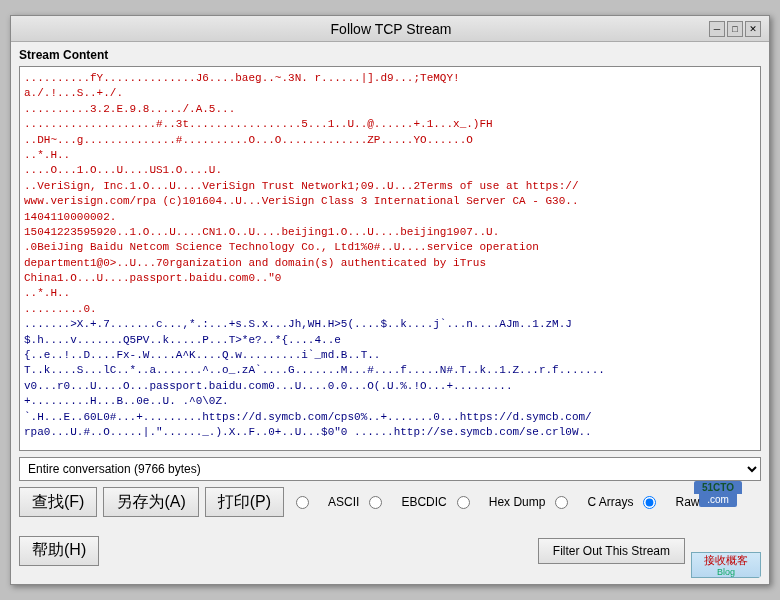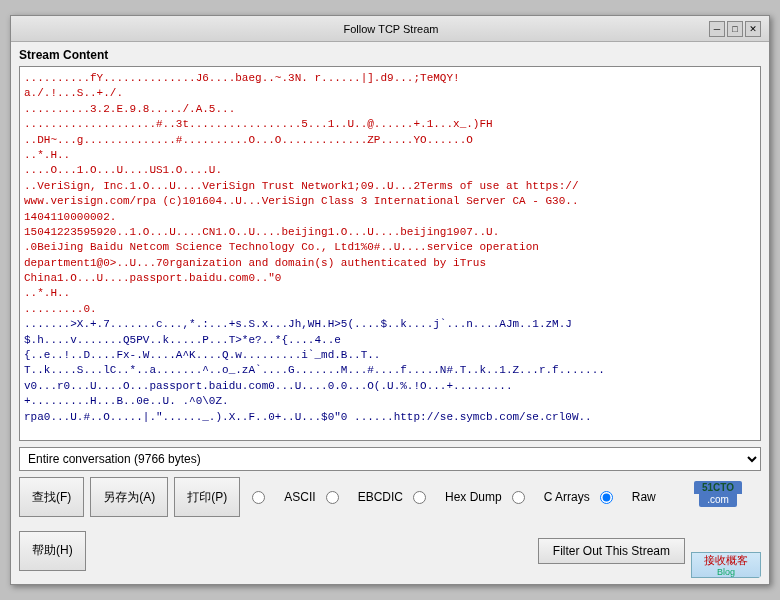--- a/index.html
+++ b/index.html
@@ -26,21 +26,21 @@
       background: linear-gradient(to bottom, #e8e8e8, #d4d4d4);
       border-bottom: 1px solid #aaa;
       height: 26px;
       display: flex;
       align-items: center;
       justify-content: space-between;
       padding: 0 8px;
       user-select: none;
     }
     .title-bar-title {
-      font-size: 11px;
+      font-size: 14px;
       font-weight: normal;
       color: #000;
       flex: 1;
       text-align: center;
     }
     .title-bar-buttons {
       display: flex;
       gap: 2px;
     }
     .title-bar-btn {
@@ -104,25 +104,25 @@
       font-size: 12px;
       padding: 0 4px;
     }
     .buttons-row {
       display: flex;
       align-items: center;
       gap: 6px;
       margin-bottom: 6px;
     }
     .btn {
-      height: 40px;
+      height: 30px;
       padding: 0 12px;
       background: linear-gradient(to bottom, #f5f5f5, #e0e0e0);
       border: 1px solid #888;
-      font-size: 12px;
+      font-size: 16px;
       cursor: pointer;
       color: #000;
       white-space: nowrap;
     }
     .radio-group {
       display: flex;
       align-items: center;
       gap: 10px;
       margin-left: 6px;
     }
@@ -212,20 +212,21 @@
           <div class="stream-line red">department1@0&gt;..U...70rganization and domain(s) authenticated by iTrus</div>
           <div class="stream-line red">China1.O...U....passport.baidu.com0.."0</div>
           <div class="stream-line red">..*.H..</div>
           <div class="stream-line red">.........0.</div>
           <div class="stream-line black">.......&gt;X.+.7.......c...,*.:...+s.S.x...Jh,WH.H&gt;5(....$..k....j`...n....AJm..1.zM.J</div>
           <div class="stream-line black">$.h....v.......Q5PV..k.....P...T&gt;*e?..*{....4..e</div>
           <div class="stream-line black">{..e..!..D....Fx-.W....A^K....Q.w.........i`_md.B..T..</div>
           <div class="stream-line black">T..k....S...lC..*..a.......^..o_.zA`....G.......M...#....f.....N#.T..k..1.Z...r.f.......</div>
           <div class="stream-line black">v0...r0...U....O...passport.baidu.com0...U....0.0...O(.U.%.!O...+.........</div>
           <div class="stream-line black">+.........H...B..0e..U. .^0\0Z.</div>
+          <div class="stream-line black">`.H...E..60L0#...+.........https://d.symcb.com/cps0%..+.......0...https://d.symcb.com/</div>
           <div class="stream-line black">rpa0...U.#..O.....|."......_.).X..F..0+..U...$0"0 ......http://se.symcb.com/se.crl0W..</div>
         </div>
 
       <div class="dropdown-row">
         <select class="dropdown-select">
         <option>Entire conversation (9766 bytes)</option></select>
       </div>
 
       <div class="buttons-row">
         <button class="btn">查找(F)</button>

